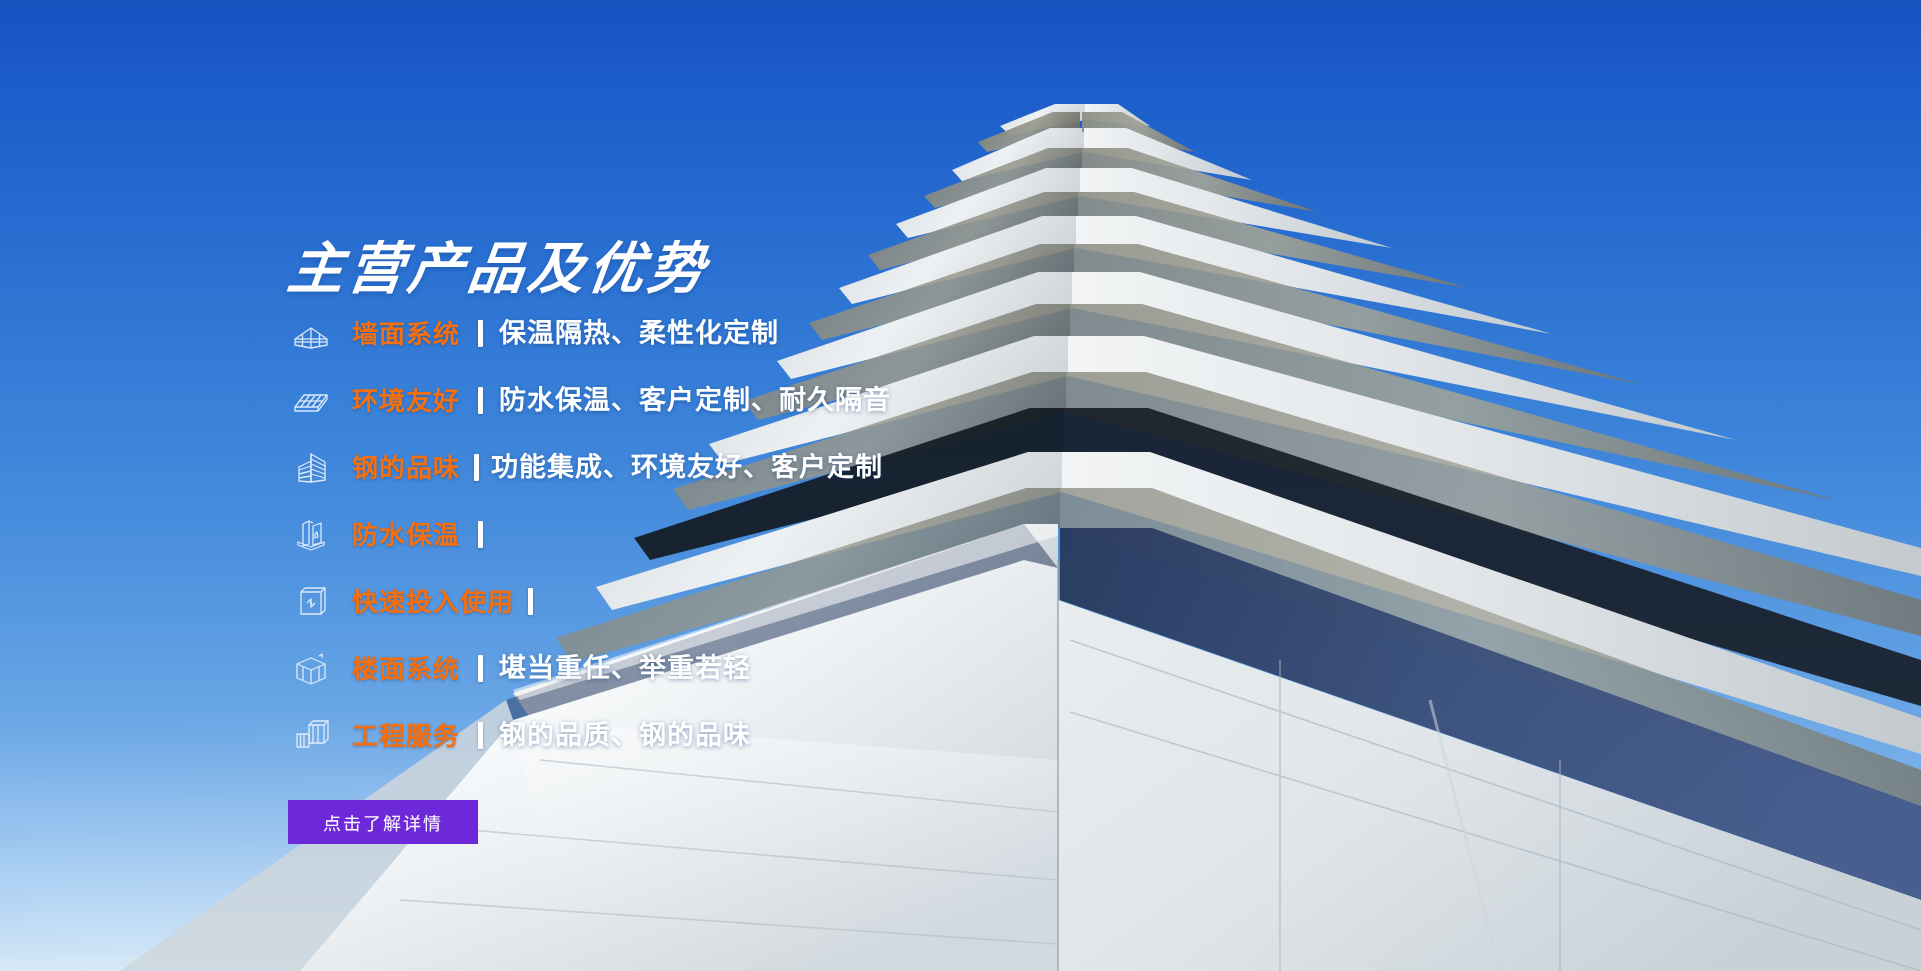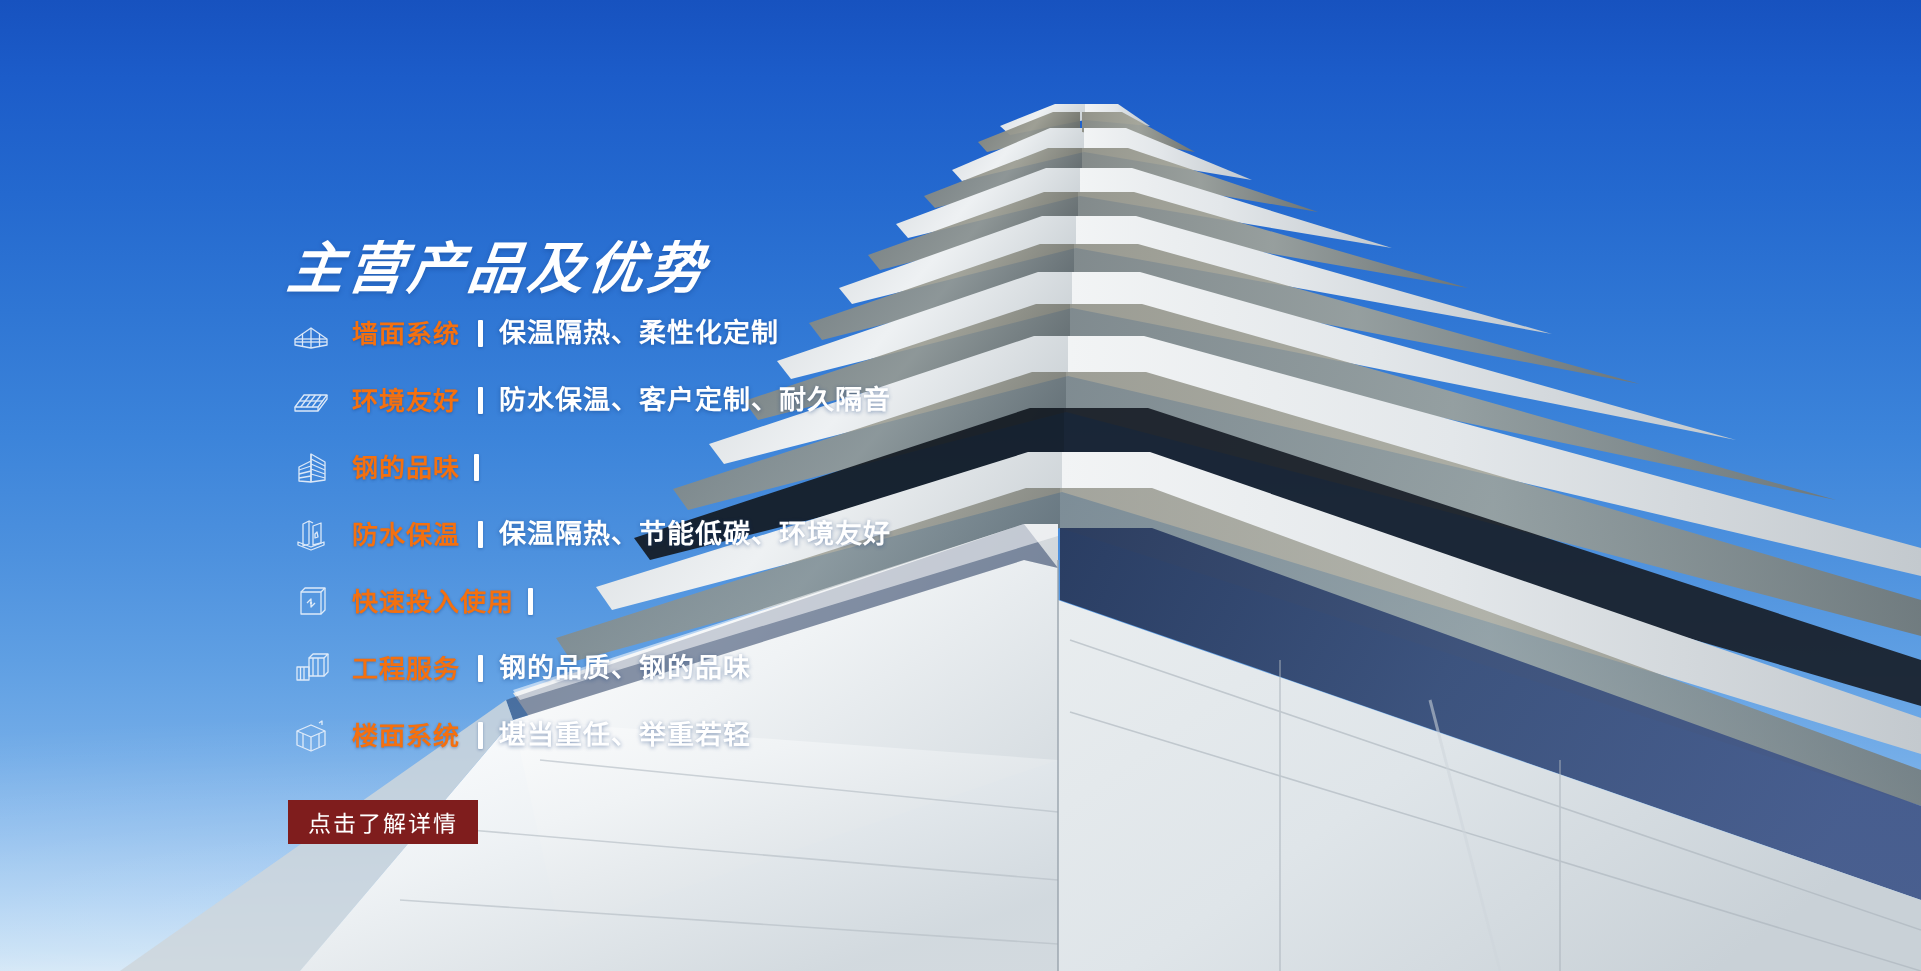--- a/index.html
+++ b/index.html
@@ -140,24 +140,24 @@
     line-height: 1;
     text-shadow: 0 1px 4px rgba(12,50,115,.45);
   }
 
   .cta-button {
     position: absolute;
     left: 0;
     top: 800px;
     width: 190px;
     height: 44px;
-    background: #7f1d1d;
+    background: #6d28d9;
     color: #ffffff;
     border: 0;
-    font-size: 23px;
+    font-size: 18px;
     letter-spacing: 2px;
     font-family: inherit;
     cursor: pointer;
     display: flex;
     align-items: center;
     justify-content: center;
     padding: 4px;
   }
 
   
@@ -343,82 +343,82 @@
             <path d="M20 16 L34 22"></path>
             <path d="M20 21 L34 26"></path>
             <path d="M20 26 L34 30"></path>
             <path d="M8 22 L20 18"></path>
             <path d="M8 26 L20 23"></path>
             <path d="M8 30 L20 28"></path>
           </svg>
         </span>
         <span class="feat-title">钢的品味</span>
         <span class="feat-bar"></span>
+        <span class="feat-desc">功能集成、环境友好、客户定制</span>
       </div>
 
       <div class="feature-row">
         <span class="feat-icon">
           <svg viewBox="0 0 40 40" fill="none" stroke="#e9f1fb" stroke-width="1.3" stroke-linejoin="round">
             <path d="M7 30 L20 35 L33 30 L33 27 L20 32 L7 27 Z"></path>
             <path d="M12 9 L18 6 L18 29 L12 31 Z"></path>
             <path d="M22 11 L30 8 L30 28 L22 30 Z"></path>
             <path d="M18 6 L22 8"></path>
             <path d="M24 19 L26 17 L27 22 L24 23 Z"></path>
           </svg>
         </span>
         <span class="feat-title">防水保温</span>
         <span class="feat-bar"></span>
-        <span class="feat-desc">保温隔热、节能低碳、环境友好</span>
       </div>
 
       <div class="feature-row wide">
         <span class="feat-icon">
           <svg viewBox="0 0 40 40" fill="none" stroke="#e9f1fb" stroke-width="1.3" stroke-linejoin="round">
             <path d="M10 10 L30 10 L30 32 L10 32 Z"></path>
             <path d="M10 10 L14 6 L34 6 L30 10"></path>
             <path d="M30 32 L34 28 L34 6"></path>
             <path d="M16 21 L20 17 L20 25 L24 21"></path>
             <circle cx="20" cy="21" r="1.2" fill="#e9f1fb" stroke="none"></circle>
           </svg>
         </span>
         <span class="feat-title">快速投入使用</span>
         <span class="feat-bar"></span>
+      </div>
+
+      <div class="feature-row">
+        <span class="feat-icon">
+          <svg viewBox="0 0 40 40" fill="none" stroke="#e9f1fb" stroke-width="1.3" stroke-linejoin="round">
+            <path d="M6 15 L20 9 L34 15 L34 29 L20 35 L6 29 Z"></path>
+            <path d="M6 15 L20 21 L34 15"></path>
+            <path d="M20 21 L20 35"></path>
+            <path d="M12 18 L12 31"></path>
+            <path d="M28 18 L28 31"></path>
+            <path d="M28 7 L31 5 L31 9"></path>
+          </svg>
+        </span>
+        <span class="feat-title">楼面系统</span>
+        <span class="feat-bar"></span>
+        <span class="feat-desc">堪当重任、举重若轻</span>
       </div>
 
       <div class="feature-row">
         <span class="feat-icon">
           <svg viewBox="0 0 40 40" fill="none" stroke="#e9f1fb" stroke-width="1.3" stroke-linejoin="round">
             <path d="M18 9 L33 9 L33 27 L18 27 Z"></path>
             <path d="M18 9 L22 5 L37 5 L33 9"></path>
             <path d="M33 27 L37 23 L37 5"></path>
             <path d="M6 18 L18 18 L18 31 L6 31 Z"></path>
             <path d="M9.5 18 L9.5 31"></path>
             <path d="M13 18 L13 31"></path>
             <path d="M22 9 L22 27"></path>
             <path d="M27 9 L27 27"></path>
           </svg>
         </span>
         <span class="feat-title">工程服务</span>
         <span class="feat-bar"></span>
         <span class="feat-desc">钢的品质、钢的品味</span>
       </div>
 
-      <div class="feature-row">
-        <span class="feat-icon">
-          <svg viewBox="0 0 40 40" fill="none" stroke="#e9f1fb" stroke-width="1.3" stroke-linejoin="round">
-            <path d="M6 15 L20 9 L34 15 L34 29 L20 35 L6 29 Z"></path>
-            <path d="M6 15 L20 21 L34 15"></path>
-            <path d="M20 21 L20 35"></path>
-            <path d="M12 18 L12 31"></path>
-            <path d="M28 18 L28 31"></path>
-            <path d="M28 7 L31 5 L31 9"></path>
-          </svg>
-        </span>
-        <span class="feat-title">楼面系统</span>
-        <span class="feat-bar"></span>
-        <span class="feat-desc">堪当重任、举重若轻</span>
-      </div>
-
     </div>
 
     <button class="cta-button">点击了解详情</button>
   </div>
 </div>
 
 </body></html>

